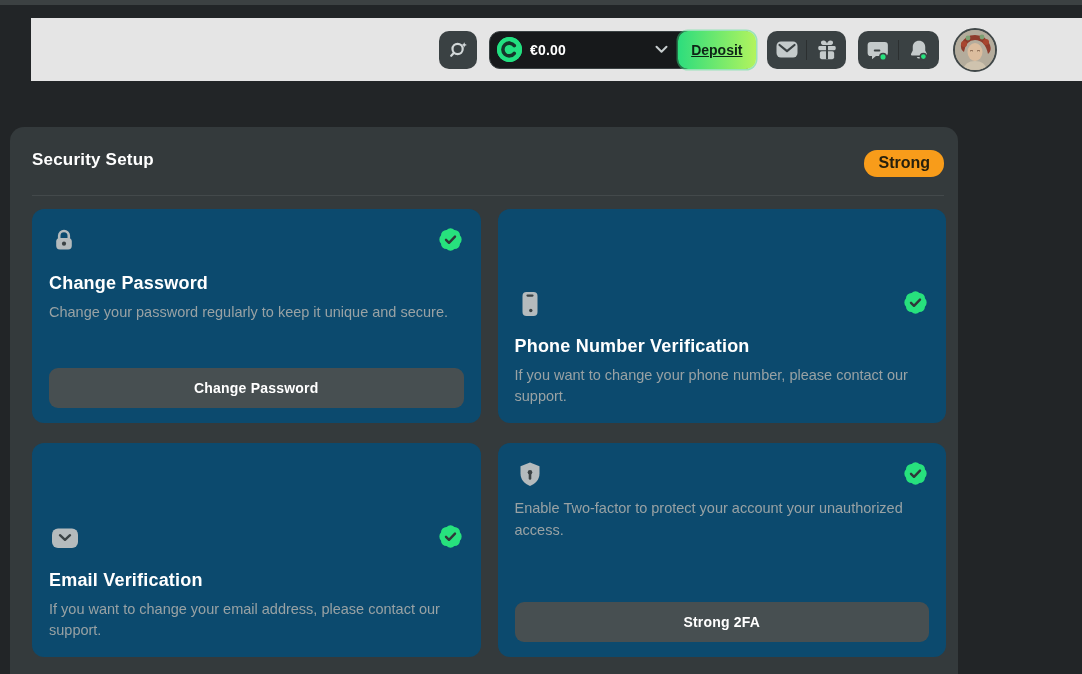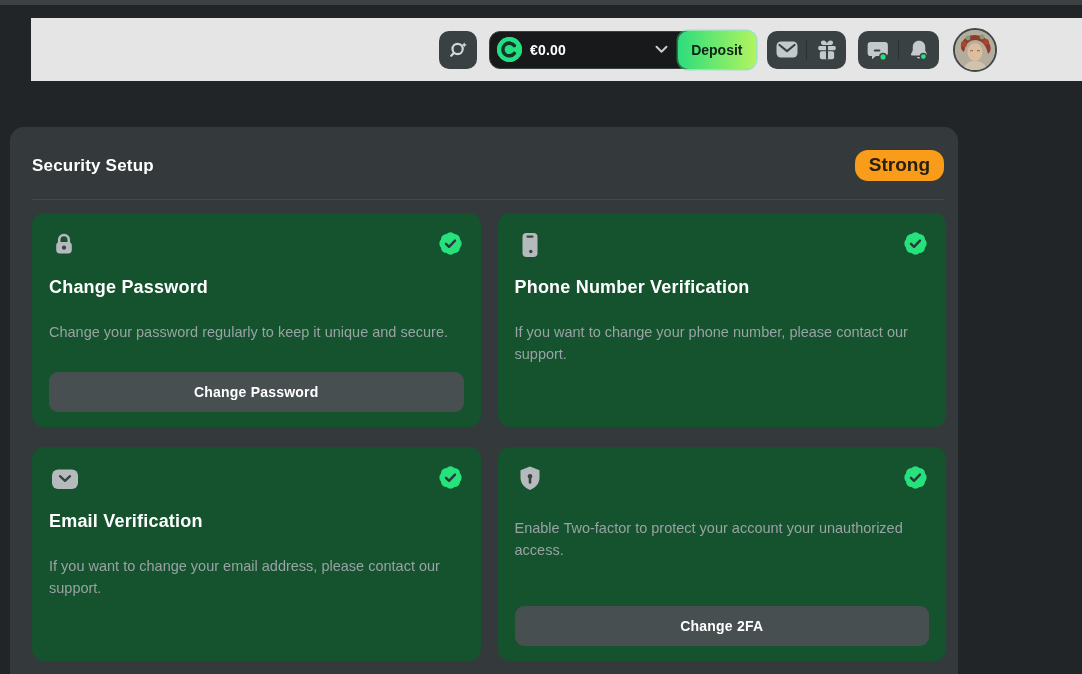--- a/index.html
+++ b/index.html
@@ -32,21 +32,21 @@
   .coin { width:25px; height:25px; border-radius:50%; background:#22df80;
     display:flex; align-items:center; justify-content:center; flex:0 0 auto; }
   .wallet-amount { font-size:14px; font-weight:700; margin-left:8px; letter-spacing:.2px; }
   .wallet-chevron { margin-left:auto; margin-right:10px; display:flex; }
   .deposit-btn {
     height:38px; min-width:70px; padding:0 13px; margin-right:-1.5px;
     border:none; border-radius:10px; cursor:pointer;
     background:linear-gradient(90deg,#2ddd7d 0%,#b2f45e 100%);
     box-shadow:0 0 0 1.5px rgba(60,225,130,.45);
     font-family:"Liberation Sans", sans-serif;
-    font-size:14px; font-weight:700; color:#0e2416; flex:0 0 auto;
+    font-size:14px; font-weight:700; color:#0e2416; flex:0 0 auto;text-decoration:underline;
   }
   .btn-group {
     height:38px; border-radius:10px; background:#3a4143;
     display:flex; align-items:center; flex:0 0 auto;
   }
   .btn-group .cell {
     width:39px; height:38px; display:flex; align-items:center; justify-content:center;
     background:none; border:none; cursor:pointer;
   }
   .btn-group .vsep { width:1px; height:20px; background:#2b2f30; }
@@ -56,42 +56,42 @@
     padding:0; margin-left:2px;
   }
   .avatar svg { display:block; }
 
   .panel {
     position:absolute; left:10px; top:127px; width:948px; height:620px;
     background:#343a3c; border-radius:14px;
     padding:0 12px;
   }
   .panel-header {
-    display:flex; align-items:center; justify-content:space-between;
+    display:flex; justify-content:space-between;
     padding:23px 2px 18px 10px;
   }
   .panel-title { font-size:17px; font-weight:700; letter-spacing:.2px; }
   .strength-badge {
-    background:#f89c1a; color:#26200d; font-size:19px; font-weight:700;
+    background:#f89c1a; color:#26200d; font-size:16px; font-weight:700;
     padding:4px 14px 5px; border-radius:13px;
   }
   .divider { height:1px; background:rgba(255,255,255,.08); margin:0 2px 0 10px; }
   .cards {
     display:grid; grid-template-columns:1fr 1fr; gap:20px 17px;
     padding:13px 0 0 10px;
   }
   .card {
-    background:#14532d; border-radius:12px; height:214px;
-    padding:17px 17px 15px; display:flex; flex-direction:column;
+    background:#0c4a6e; border-radius:12px; height:214px;
+    padding:17px 17px 15px; display:flex; flex-direction:column;justify-content:flex-end;
   }
   .card-top { display:flex; align-items:flex-start; justify-content:space-between; }
   .card-icon { color:#b5bbbd; display:flex; }
   .check-seal { display:flex; }
   .card-title { margin-top:17px; font-size:18px; font-weight:700; letter-spacing:.2px; }
-  .card-desc { margin-top:24px; font-size:14.5px; line-height:1.5; color:#99a2a4; max-width:420px; }
+  .card-desc { margin-top:8px; font-size:14.5px; line-height:1.5; color:#99a2a4; max-width:420px; }
   .card-btn {
     margin-top:auto; height:40px; width:100%;
     background:#474f51; border:none; border-radius:9px; cursor:pointer;
     font-family:"Liberation Sans", sans-serif;
     color:#fff; font-size:14px; font-weight:700; letter-spacing:.2px;
   }
 </style>
 </head>
 <body>
 
@@ -278,17 +278,17 @@
           <svg width="27" height="27" viewBox="0 0 27 27">
             <g fill="#27e17d">
               <rect x="4" y="4" width="19" height="19" rx="5.5"></rect>
               <rect x="4" y="4" width="19" height="19" rx="5.5" transform="rotate(45 13.5 13.5)"></rect>
             </g>
             <path d="M9 13.8 l3 3 6-6.2" fill="none" stroke="#2f3739" stroke-width="2.4" stroke-linecap="round" stroke-linejoin="round"></path>
           </svg>
         </span>
       </div>
       <div class="card-desc">Enable Two-factor to protect your account your unauthorized access.</div>
-      <button class="card-btn">Change 2FA</button>
+      <button class="card-btn">Strong 2FA</button>
     </div>
 
   </div>
 </section>
 
 </body></html>

